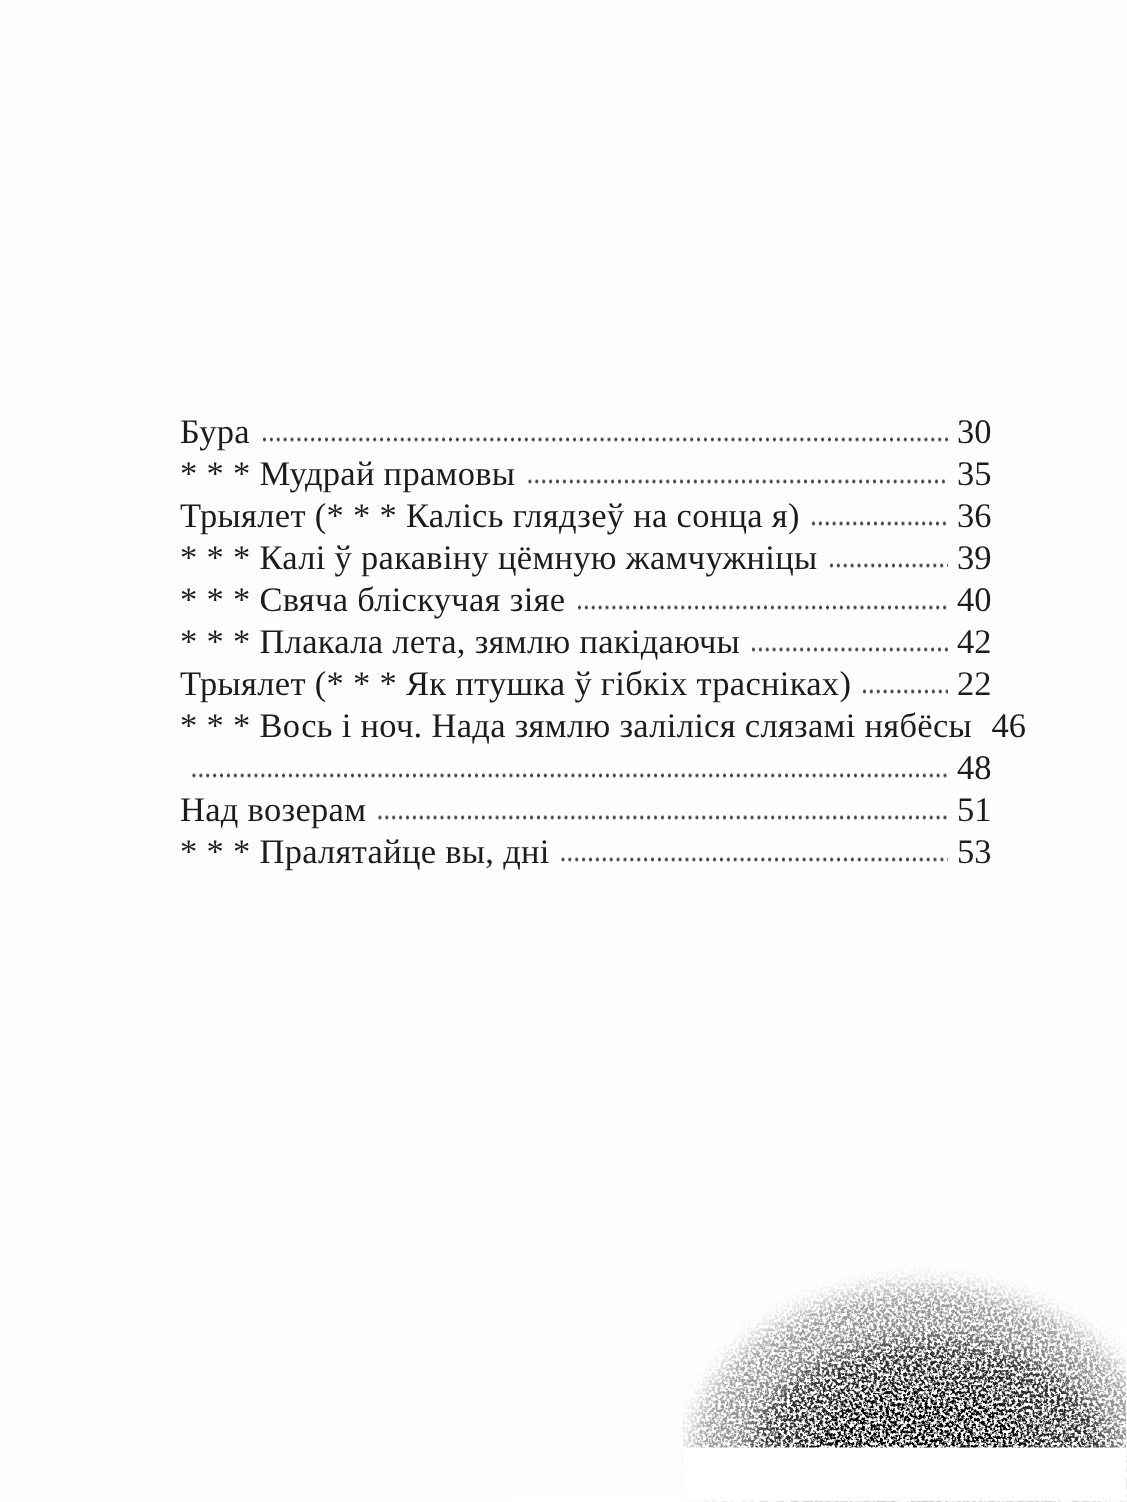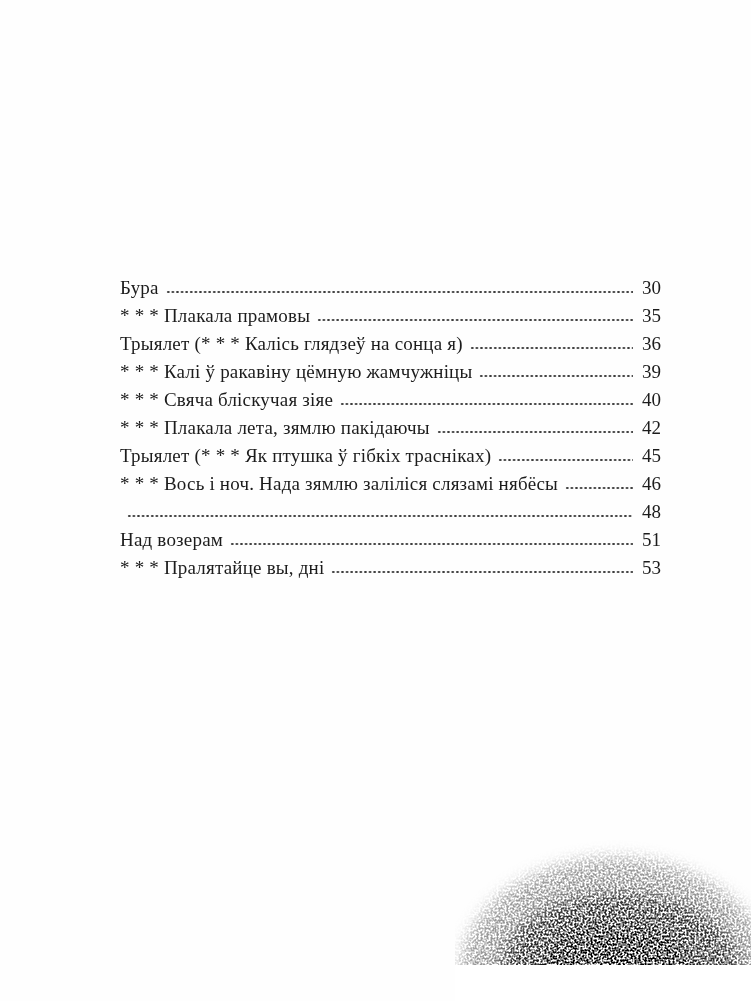--- a/index.html
+++ b/index.html
@@ -24,21 +24,21 @@
     left: 120px;
     top: 274px;
     width: 541px;
     color: #1c1c1c;
   }
   .toc-row {
     display: flex;
     align-items: baseline;
     height: 28px;
     line-height: 28px;
-    font-size: 19px;
+    font-size: 23px;
     white-space: nowrap;
   }
   .toc-title {
     flex: 0 0 auto;
     letter-spacing: 0.2px;
   }
   .toc-leader {
     flex: 1 1 auto;
     align-self: baseline;
     height: 4px;
@@ -65,21 +65,21 @@
 
 <div class="page">
 
   <div class="toc">
       <div class="toc-row">
     <span class="toc-title">Бура</span>
     <span class="toc-leader"></span>
     <span class="toc-page">30</span>
   </div>
       <div class="toc-row">
-    <span class="toc-title">* * * Плакала прамовы</span>
+    <span class="toc-title">* * * Мудрай прамовы</span>
     <span class="toc-leader"></span>
     <span class="toc-page">35</span>
   </div>
       <div class="toc-row">
     <span class="toc-title">Трыялет (* * * Калісь глядзеў на сонца я)</span>
     <span class="toc-leader"></span>
     <span class="toc-page">36</span>
   </div>
       <div class="toc-row">
     <span class="toc-title">* * * Калі ў ракавіну цёмную жамчужніцы</span>
@@ -92,21 +92,21 @@
     <span class="toc-page">40</span>
   </div>
       <div class="toc-row">
     <span class="toc-title">* * * Плакала лета, зямлю пакідаючы</span>
     <span class="toc-leader"></span>
     <span class="toc-page">42</span>
   </div>
       <div class="toc-row">
     <span class="toc-title">Трыялет (* * * Як птушка ў гібкіх трасніках)</span>
     <span class="toc-leader"></span>
-    <span class="toc-page">45</span>
+    <span class="toc-page">22</span>
   </div>
       <div class="toc-row">
     <span class="toc-title">* * * Вось і ноч. Нада зямлю заліліся слязамі нябёсы</span>
     <span class="toc-leader"></span>
     <span class="toc-page">46</span>
   </div>
       <div class="toc-row">
     <span class="toc-leader"></span>
     <span class="toc-page">48</span>
   </div>

